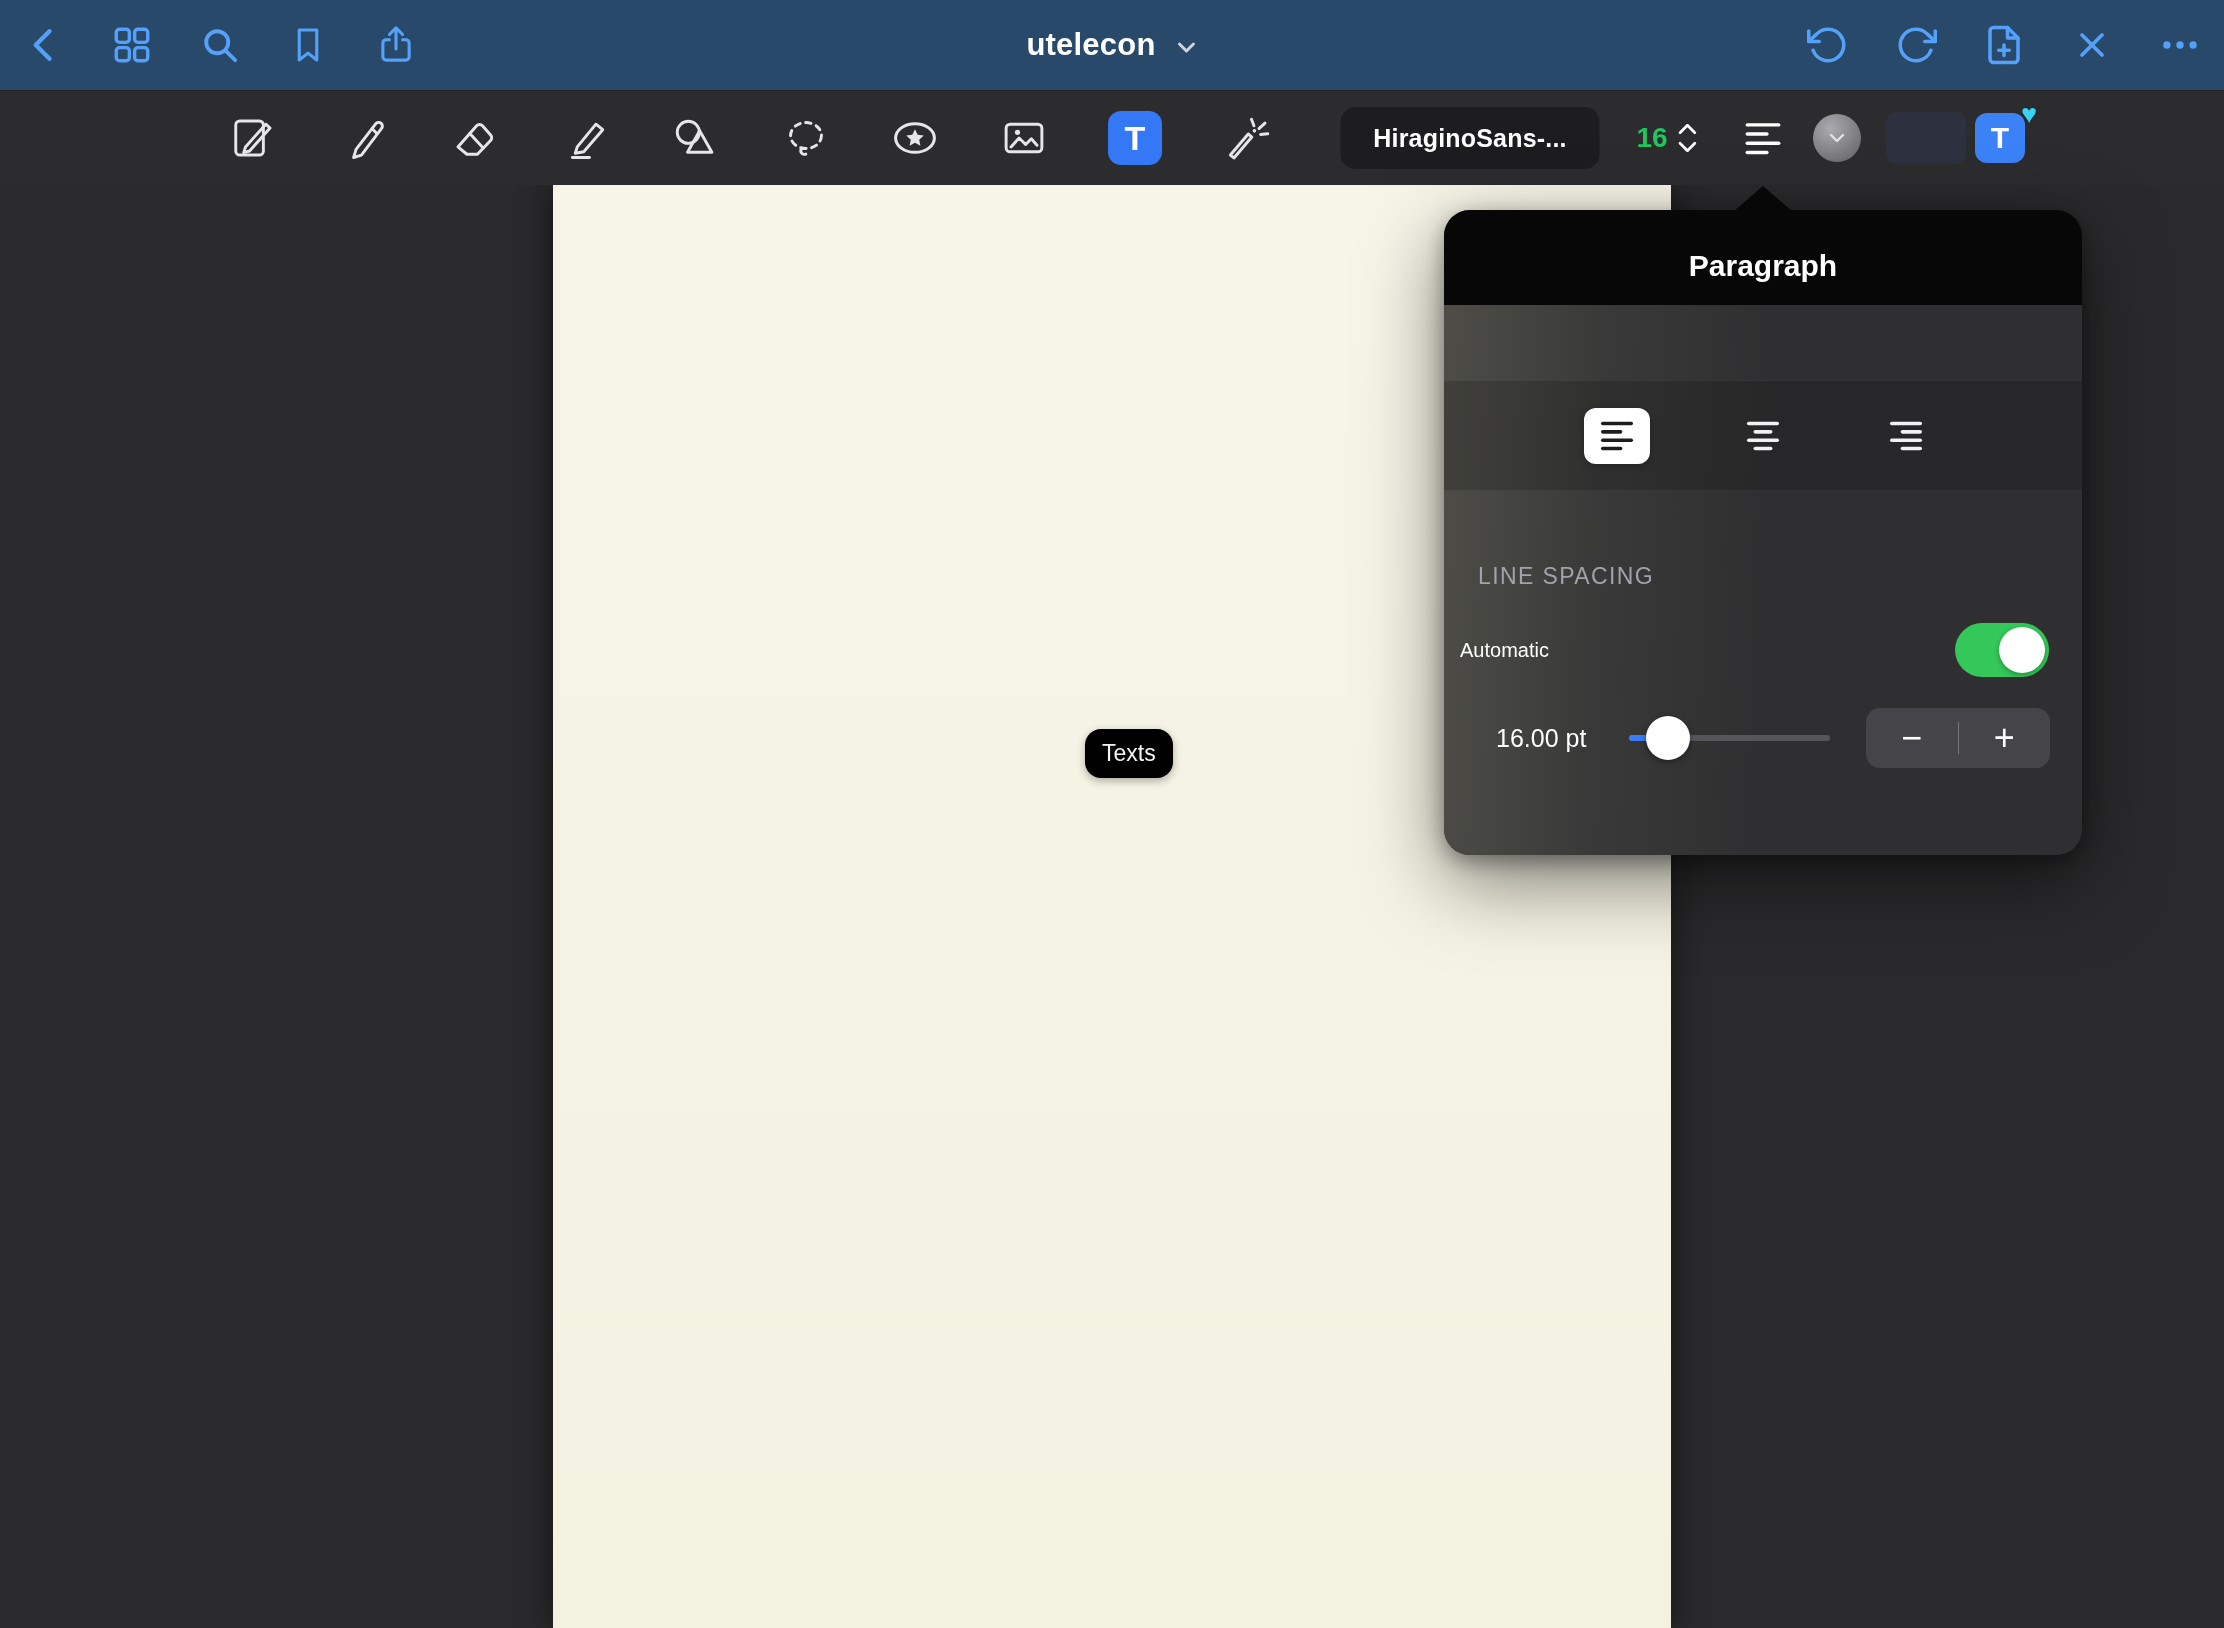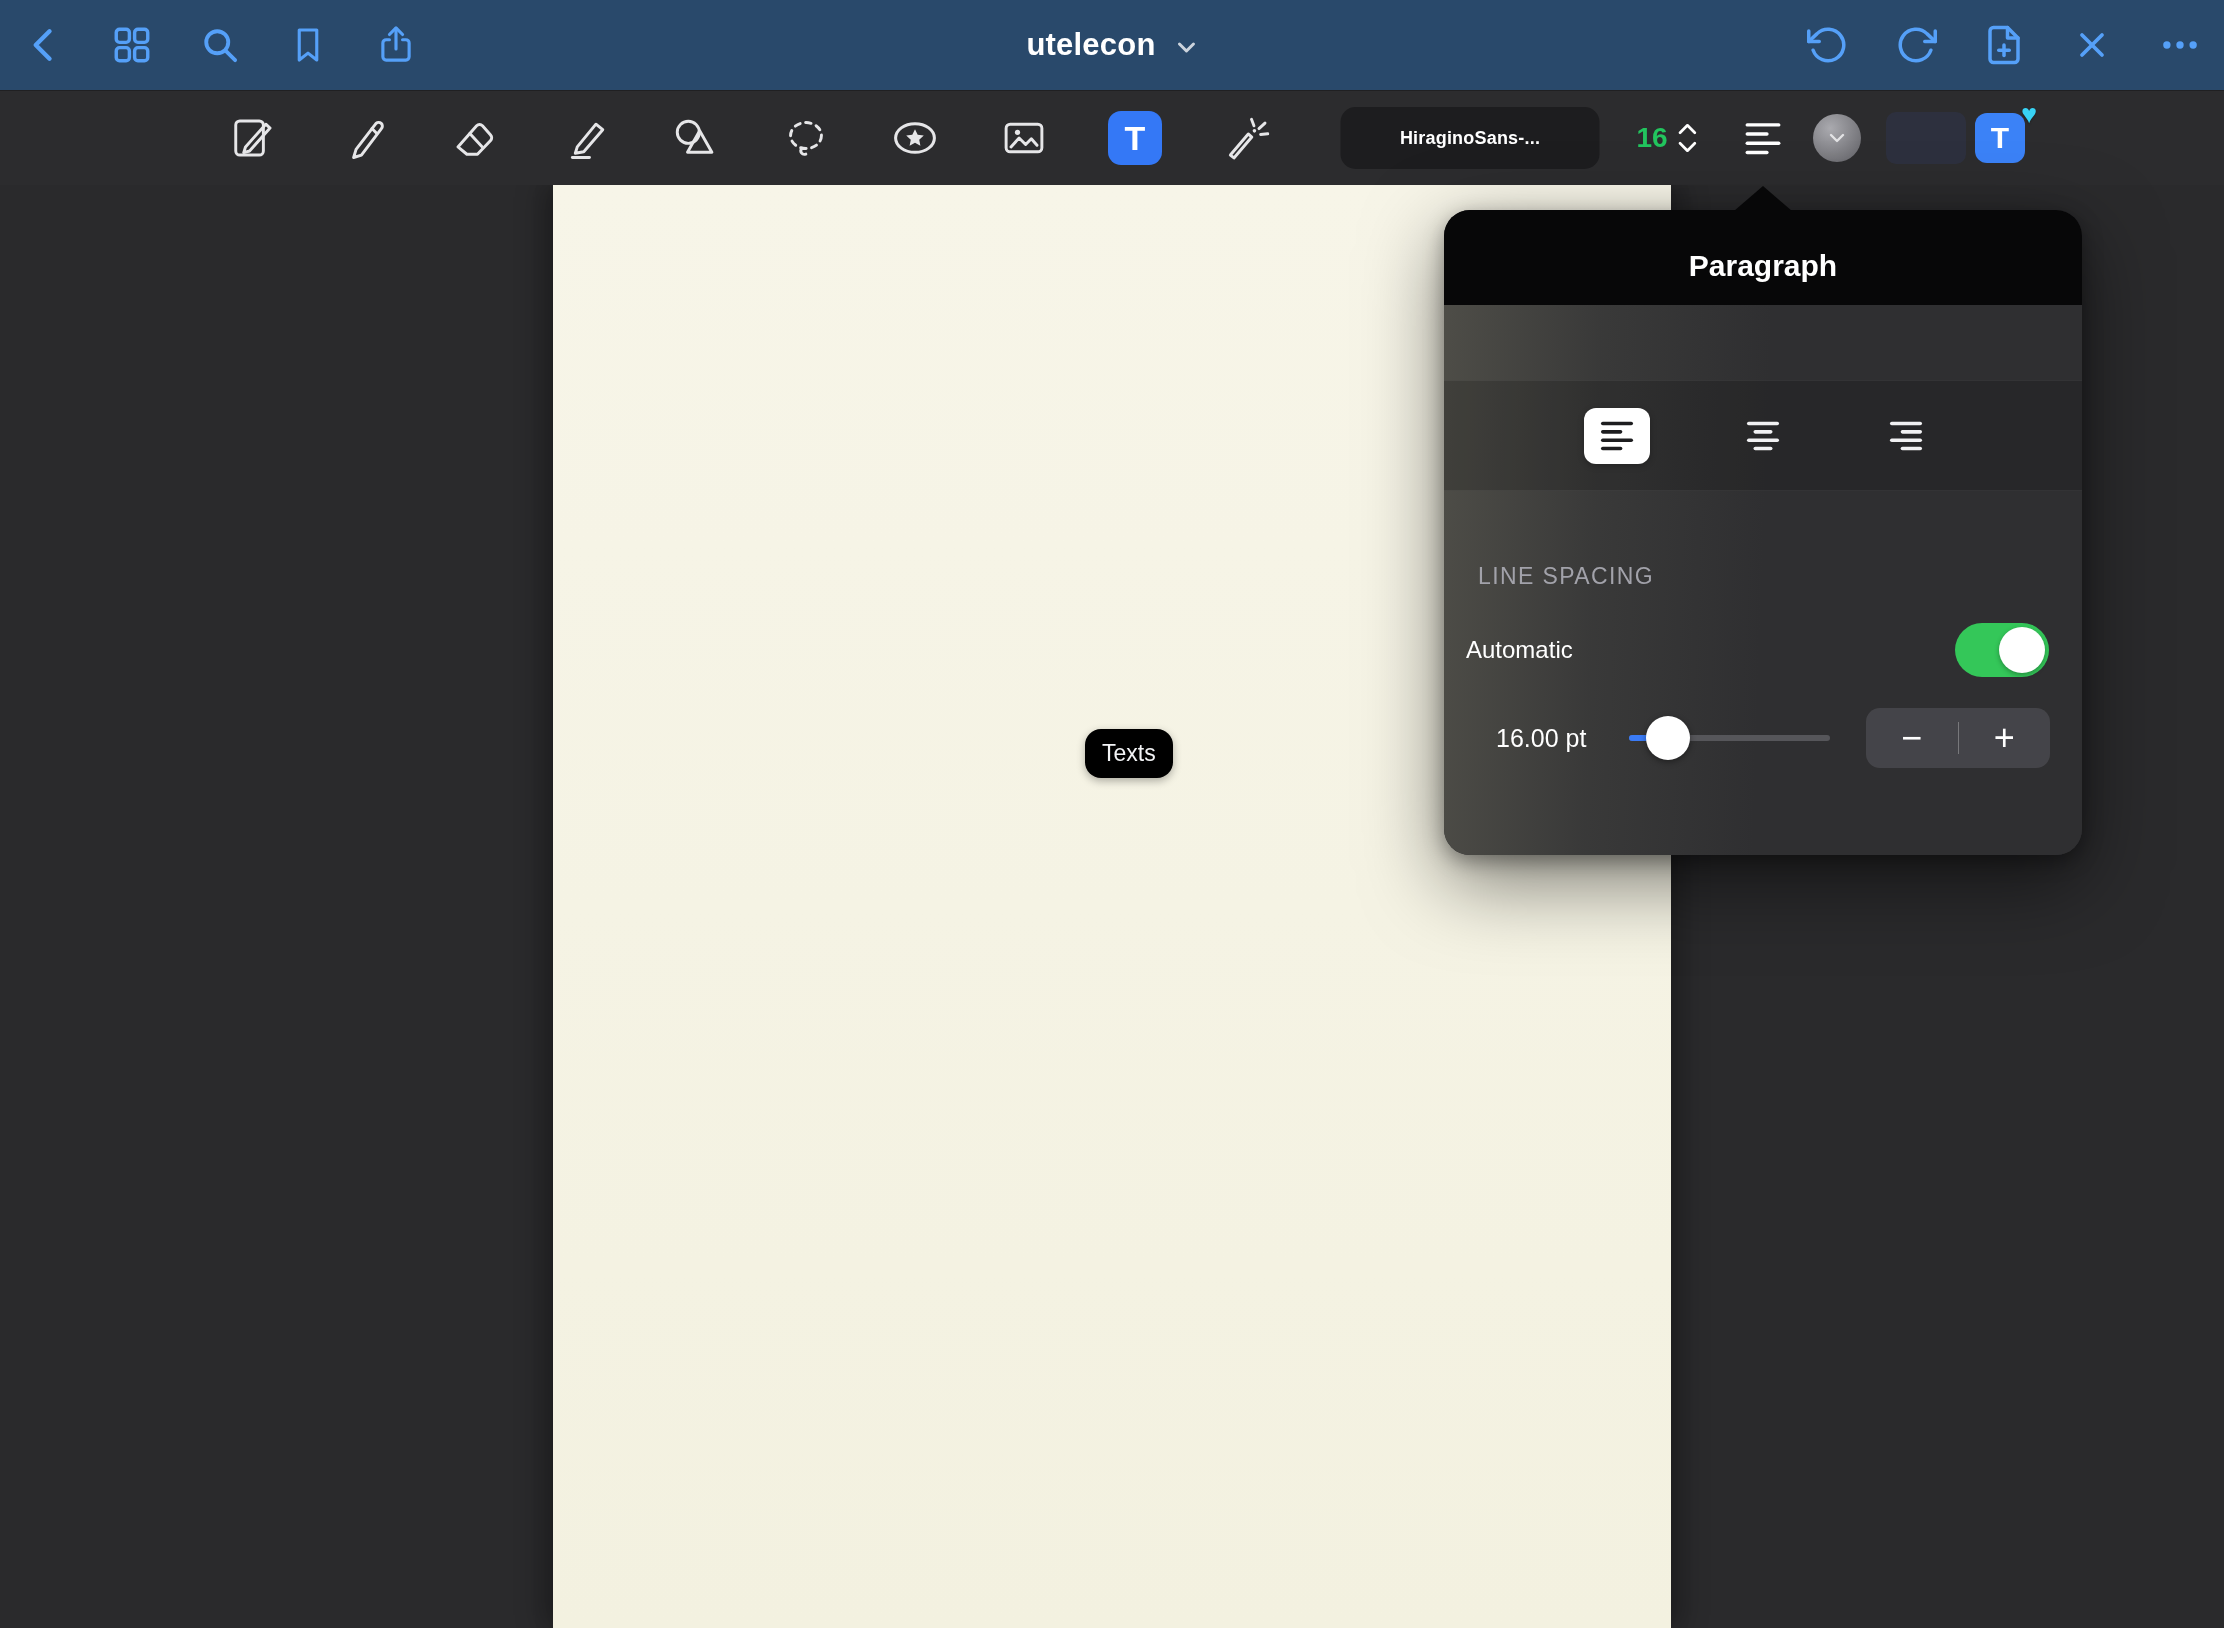--- a/index.html
+++ b/index.html
@@ -14,21 +14,21 @@
   .nav-btn svg{display:block;}
   .nav-title{position:absolute;left:50%;top:50%;transform:translate(-50%,-50%);display:flex;align-items:center;gap:20px;color:#ffffff;}
   .nav-title .t{font-size:31px;font-weight:700;letter-spacing:.2px;}
   .nav-title svg{margin-top:6px;}
 
   
   .toolbar{position:absolute;left:0;top:90px;width:100%;height:94px;background:#2c2c2e;border-top:1px solid #202022;z-index:25;}
   .tb{position:absolute;top:50%;transform:translate(-50%,-50%);display:flex;align-items:center;justify-content:center;background:none;border:0;padding:0;color:#e6e6e8;}
   .tb svg{display:block;}
   .text-active{width:54px;height:54px;background:#3478f6;border-radius:13px;color:#fff;font-size:34px;font-weight:700;line-height:1;}
-  .pill-font{width:259px;height:62px;background:#1d1d1f;border-radius:15px;color:#ffffff;font-size:18px;font-weight:600;letter-spacing:.2px;}
+  .pill-font{width:259px;height:62px;background:#1d1d1f;border-radius:15px;color:#ffffff;font-size:25px;font-weight:600;letter-spacing:.2px;}
   .size-ctl{gap:8px;color:#22c55e;}
   .size-num{font-size:28px;font-weight:600;}
   .color-dot{width:48px;height:48px;border-radius:50%;background:radial-gradient(circle at 36% 30%,#aaaaaf,#7b7b80 62%,#5e5e63);}
   .color-dot svg{opacity:.85;}
   .dim-ctl{width:80px;height:52px;border-radius:10px;background:#2e3140;opacity:.9;}
   .style-btn{position:relative;width:50px;height:50px;background:#3b82f7;border-radius:12px;color:#fff;font-size:30px;font-weight:700;}
   .style-heart{position:absolute;top:-14px;right:-12px;font-size:27px;color:#38d3f5;text-shadow:0 1px 2px rgba(0,0,0,.35);}
 
   
   .paper{position:absolute;left:553px;top:184px;width:1118px;height:1444px;background:linear-gradient(180deg,#f7f5e8 0%,#f3f1e0 100%);box-shadow:-10px 0 26px rgba(0,0,0,.28),10px 0 26px rgba(0,0,0,.28);z-index:1;}
@@ -36,21 +36,21 @@
 
   
   .pop{position:absolute;left:1444px;top:210px;width:638px;height:645px;border-radius:26px;background:#2e2e30;box-shadow:0 26px 80px rgba(0,0,0,.5),0 6px 20px rgba(0,0,0,.35);z-index:40;}
   .pop::before{content:"";position:absolute;top:-24px;left:290px;width:0;height:0;border-left:29px solid transparent;border-right:29px solid transparent;border-bottom:25px solid #070708;}
   .pop-head{height:112px;background:#070708;border-radius:26px 26px 0 0;display:flex;align-items:center;justify-content:center;color:#ffffff;font-size:30px;font-weight:700;}
   .pop-body{position:absolute;left:0;top:95px;right:0;bottom:0;border-radius:0 0 26px 26px;overflow:hidden;background:linear-gradient(92deg,rgba(128,126,108,.38) 0%,rgba(90,90,82,.24) 24%,rgba(44,44,46,0) 50%),#2f2f31;}
   .align-row{position:absolute;left:0;right:0;top:75px;height:109px;background:rgba(0,0,0,.16);border-top:1px solid rgba(255,255,255,.06);border-bottom:1px solid rgba(255,255,255,.06);}
   .align-opt{position:absolute;top:50%;transform:translate(-50%,-50%);width:66px;height:56px;display:flex;align-items:center;justify-content:center;background:none;border:0;color:#f1f1f3;padding:0;}
   .align-opt.sel{background:#ffffff;border-radius:12px;color:#1d1d1f;box-shadow:0 2px 6px rgba(0,0,0,.25);}
   .sec-label{position:absolute;left:34px;top:258px;color:#a2a2aa;font-size:23px;letter-spacing:1.4px;font-weight:500;}
-  .auto-label{position:absolute;left:22px;top:345px;transform:translateY(-50%);color:#ffffff;font-size:24px;}
+  .auto-label{position:absolute;left:16px;top:345px;transform:translateY(-50%);color:#ffffff;font-size:20px;}
   .toggle{position:absolute;right:33px;top:318px;width:94px;height:54px;border-radius:27px;background:#34c759;border:0;padding:0;}
   .toggle .kn{position:absolute;top:4px;right:4px;width:46px;height:46px;border-radius:50%;background:#ffffff;box-shadow:0 2px 5px rgba(0,0,0,.3);}
   .space-val{position:absolute;left:52px;top:433px;transform:translateY(-50%);color:#ffffff;font-size:25px;}
   .slider{position:absolute;left:185px;top:433px;width:201px;height:0;}
   .slider .track{position:absolute;left:0;top:-3px;width:201px;height:6px;border-radius:3px;background:#56565a;}
   .slider .fill{position:absolute;left:0;top:-3px;width:40px;height:6px;border-radius:3px;background:#3a7bf6;}
   .slider .knob{position:absolute;left:17px;top:-22px;width:44px;height:44px;border-radius:50%;background:#ffffff;box-shadow:0 2px 6px rgba(0,0,0,.4);}
   .stepper{position:absolute;left:422px;top:403px;width:184px;height:60px;border-radius:14px;background:rgba(118,118,128,.30);display:flex;align-items:center;}
   .step-btn{flex:1;height:100%;display:flex;align-items:center;justify-content:center;background:none;border:0;color:#ffffff;font-size:36px;font-weight:400;padding:0;line-height:1;}
   .step-div{width:1px;height:32px;background:rgba(255,255,255,.28);}

